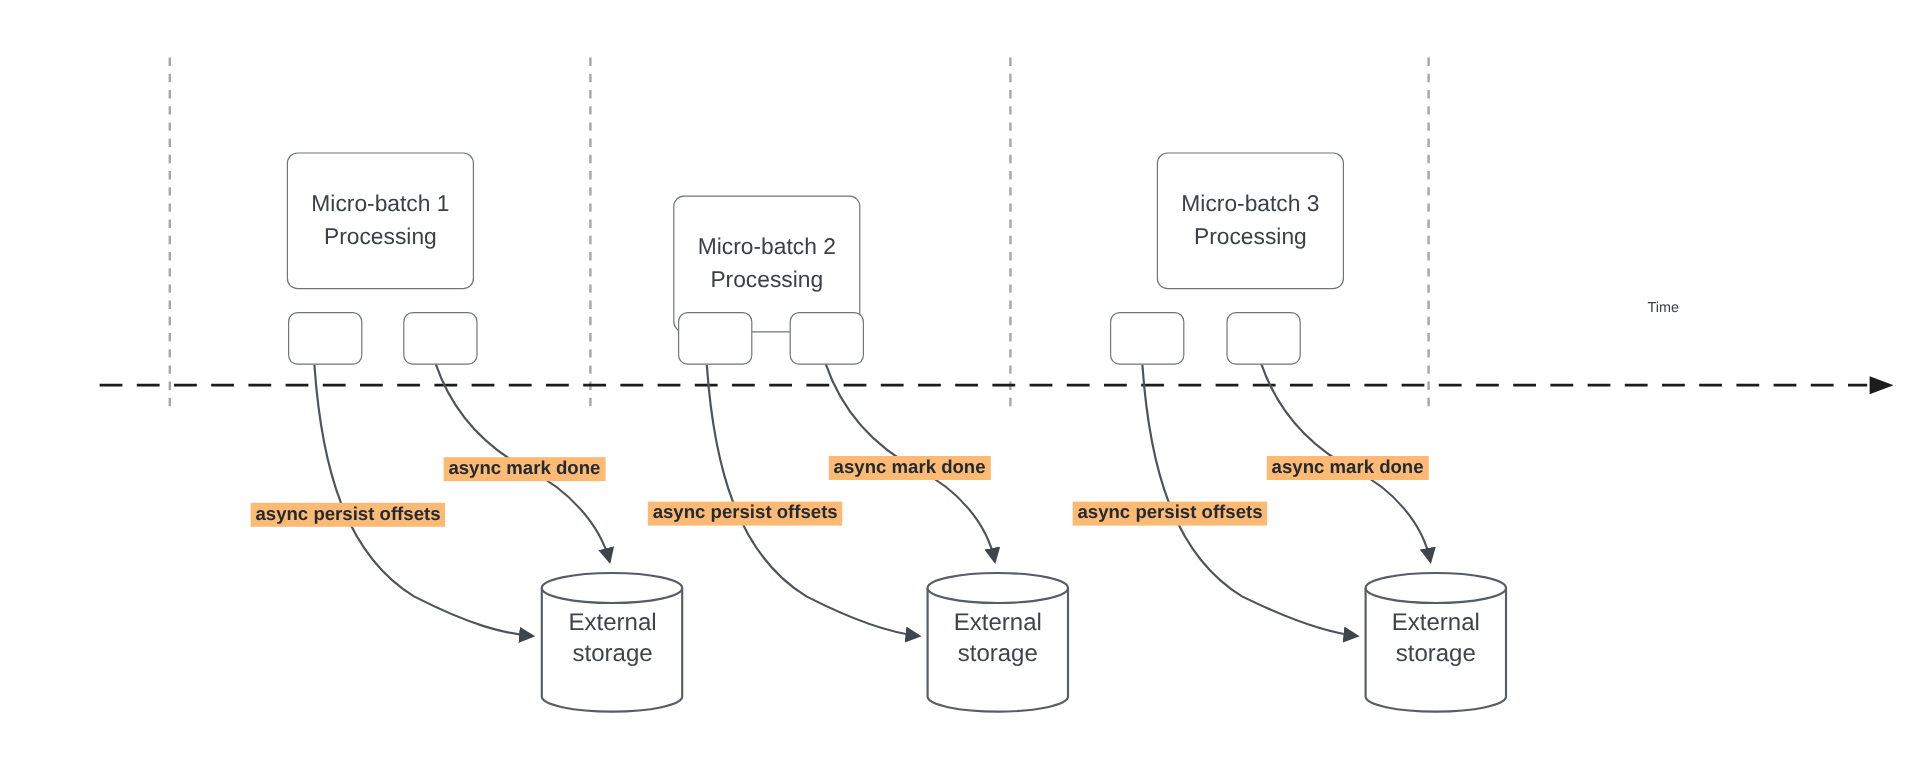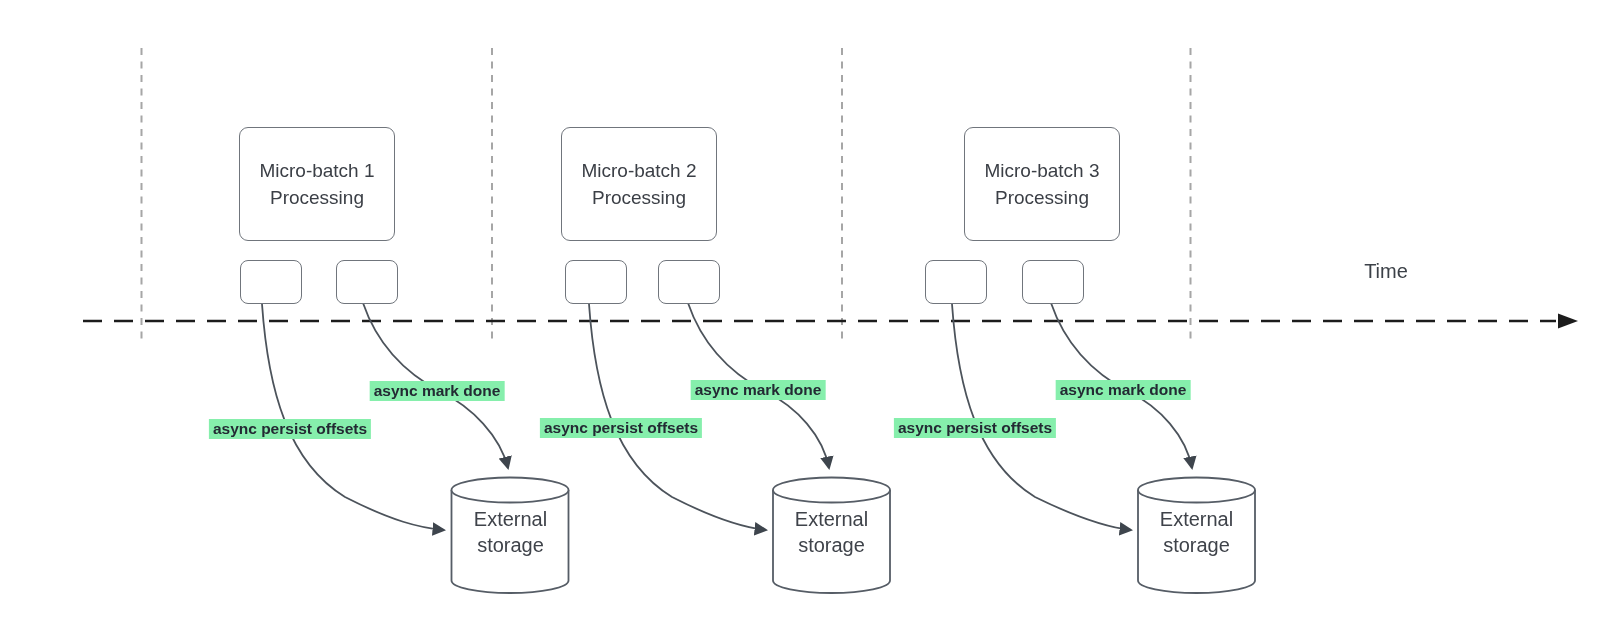--- a/index.html
+++ b/index.html
@@ -22,36 +22,36 @@
     text-align:center;font-size:19px;line-height:27px;color:#3b3f46;
   }
   .mini-box{
     position:absolute;top:260px;width:62px;height:44px;
     border:1.6px solid #70757c;border-radius:8px;background:#ffffff;
     box-sizing:border-box;
   }
   .conn-label{
     position:absolute;transform:translate(-50%,-50%);
     font-size:15.5px;font-weight:bold;color:#232a33;
-    background:#86efac;padding:1px 4px;white-space:nowrap;
+    background:#fdba74;padding:1px 4px;white-space:nowrap;
   }
   .storage-text{
     position:absolute;width:117px;top:506px;
     text-align:center;font-size:20px;line-height:26px;color:#3f434a;
   }
   .time-label{
-    position:absolute;left:1386px;top:271px;transform:translate(-50%,-50%);
-    font-size:20px;color:#3c4148;
+    position:absolute;left:1386px;top:256px;transform:translate(-50%,-50%);
+    font-size:12px;color:#3c4148;
   }
   
   .b1 .proc-box, .proc-box.b1{left:239px;}
   .mini-box.b1a{left:240px;}  .mini-box.b1b{left:336px;}
   .storage-text.b1{left:452px;}
   
-  .proc-box.b2{left:561px;}
+  .proc-box.b2{left:561px;margin-top:36px;}
   .mini-box.b2a{left:565px;}  .mini-box.b2b{left:658px;}
   .storage-text.b2{left:773px;}
   
   .proc-box.b3{left:920px;margin-left:44px;}
   .mini-box.b3a{left:925px;}  .mini-box.b3b{left:1022px;}
   .storage-text.b3{left:1138px;}
 </style>
 </head>
 <body>
 

